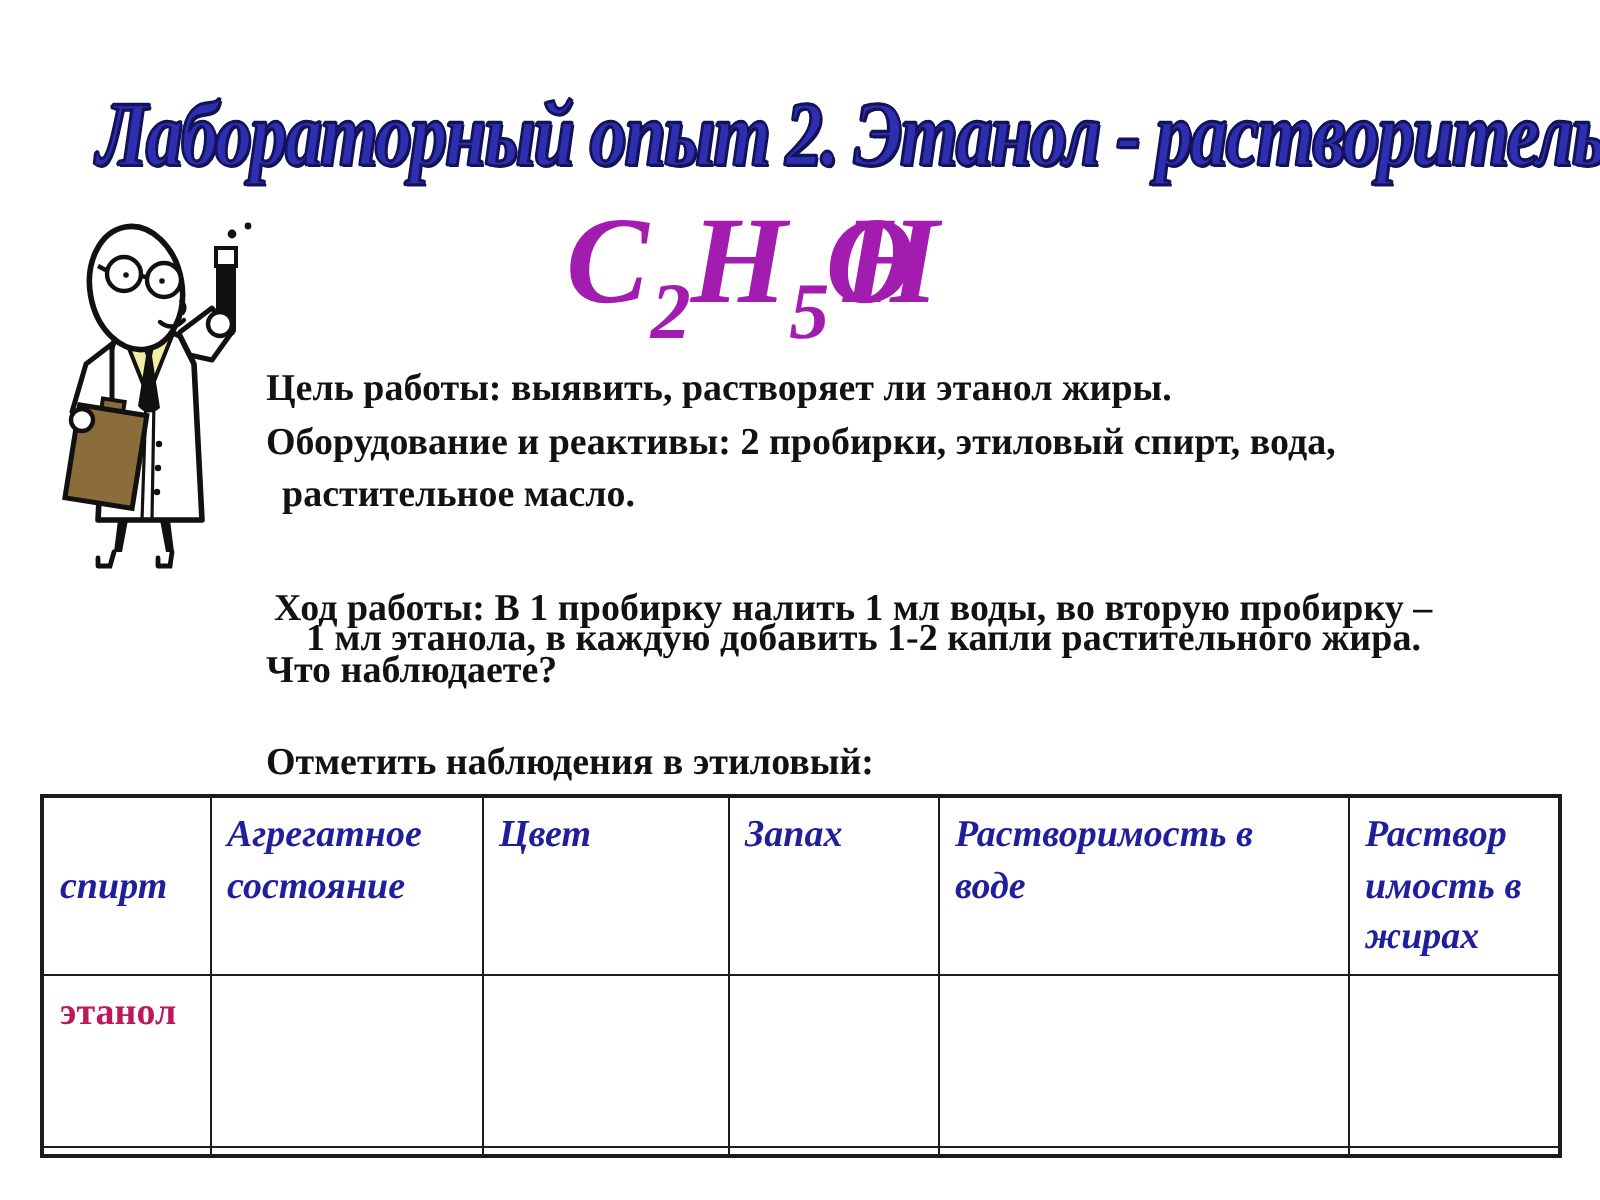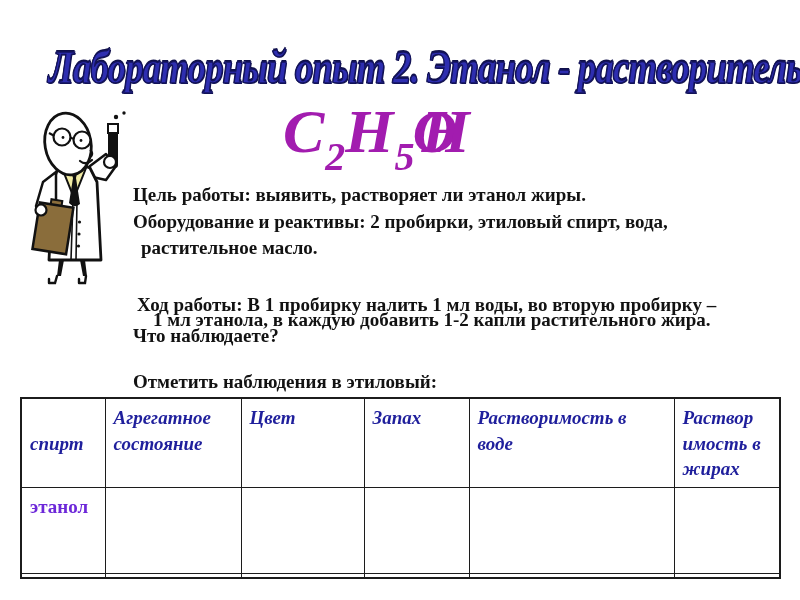--- a/index.html
+++ b/index.html
@@ -72,21 +72,21 @@
     border: 1.5px solid #1c1c1c;
     padding: 6px 8px 4px 8px;
     text-align: left; vertical-align: top;
     font-weight: bold; font-size: 19px; line-height: 1.35;
   }
   table.obs { border: 2.5px solid #1c1c1c; }
   table.obs th { color: #1f1f9c; font-style: italic; }
   table.obs .hrow { height: 89px; }
   table.obs .hrow .v-mid { vertical-align: middle; }
   table.obs .hrow .wrap-hard { word-break: break-all; padding-right: 17px; margin-left: 44px; }
-  table.obs .brow { height: 86px; color: #6d28d9; }
+  table.obs .brow { height: 86px; color: #be185d; }
   table.obs .sliver td { height: 5px; padding: 0; }
 </style>
 </head>
 <body>
 
 <div class="slide">
 
   <div class="title-wrap">
     <span class="title">Лабораторный опыт 2.  Этанол - растворитель жиров.</span>
   </div>

